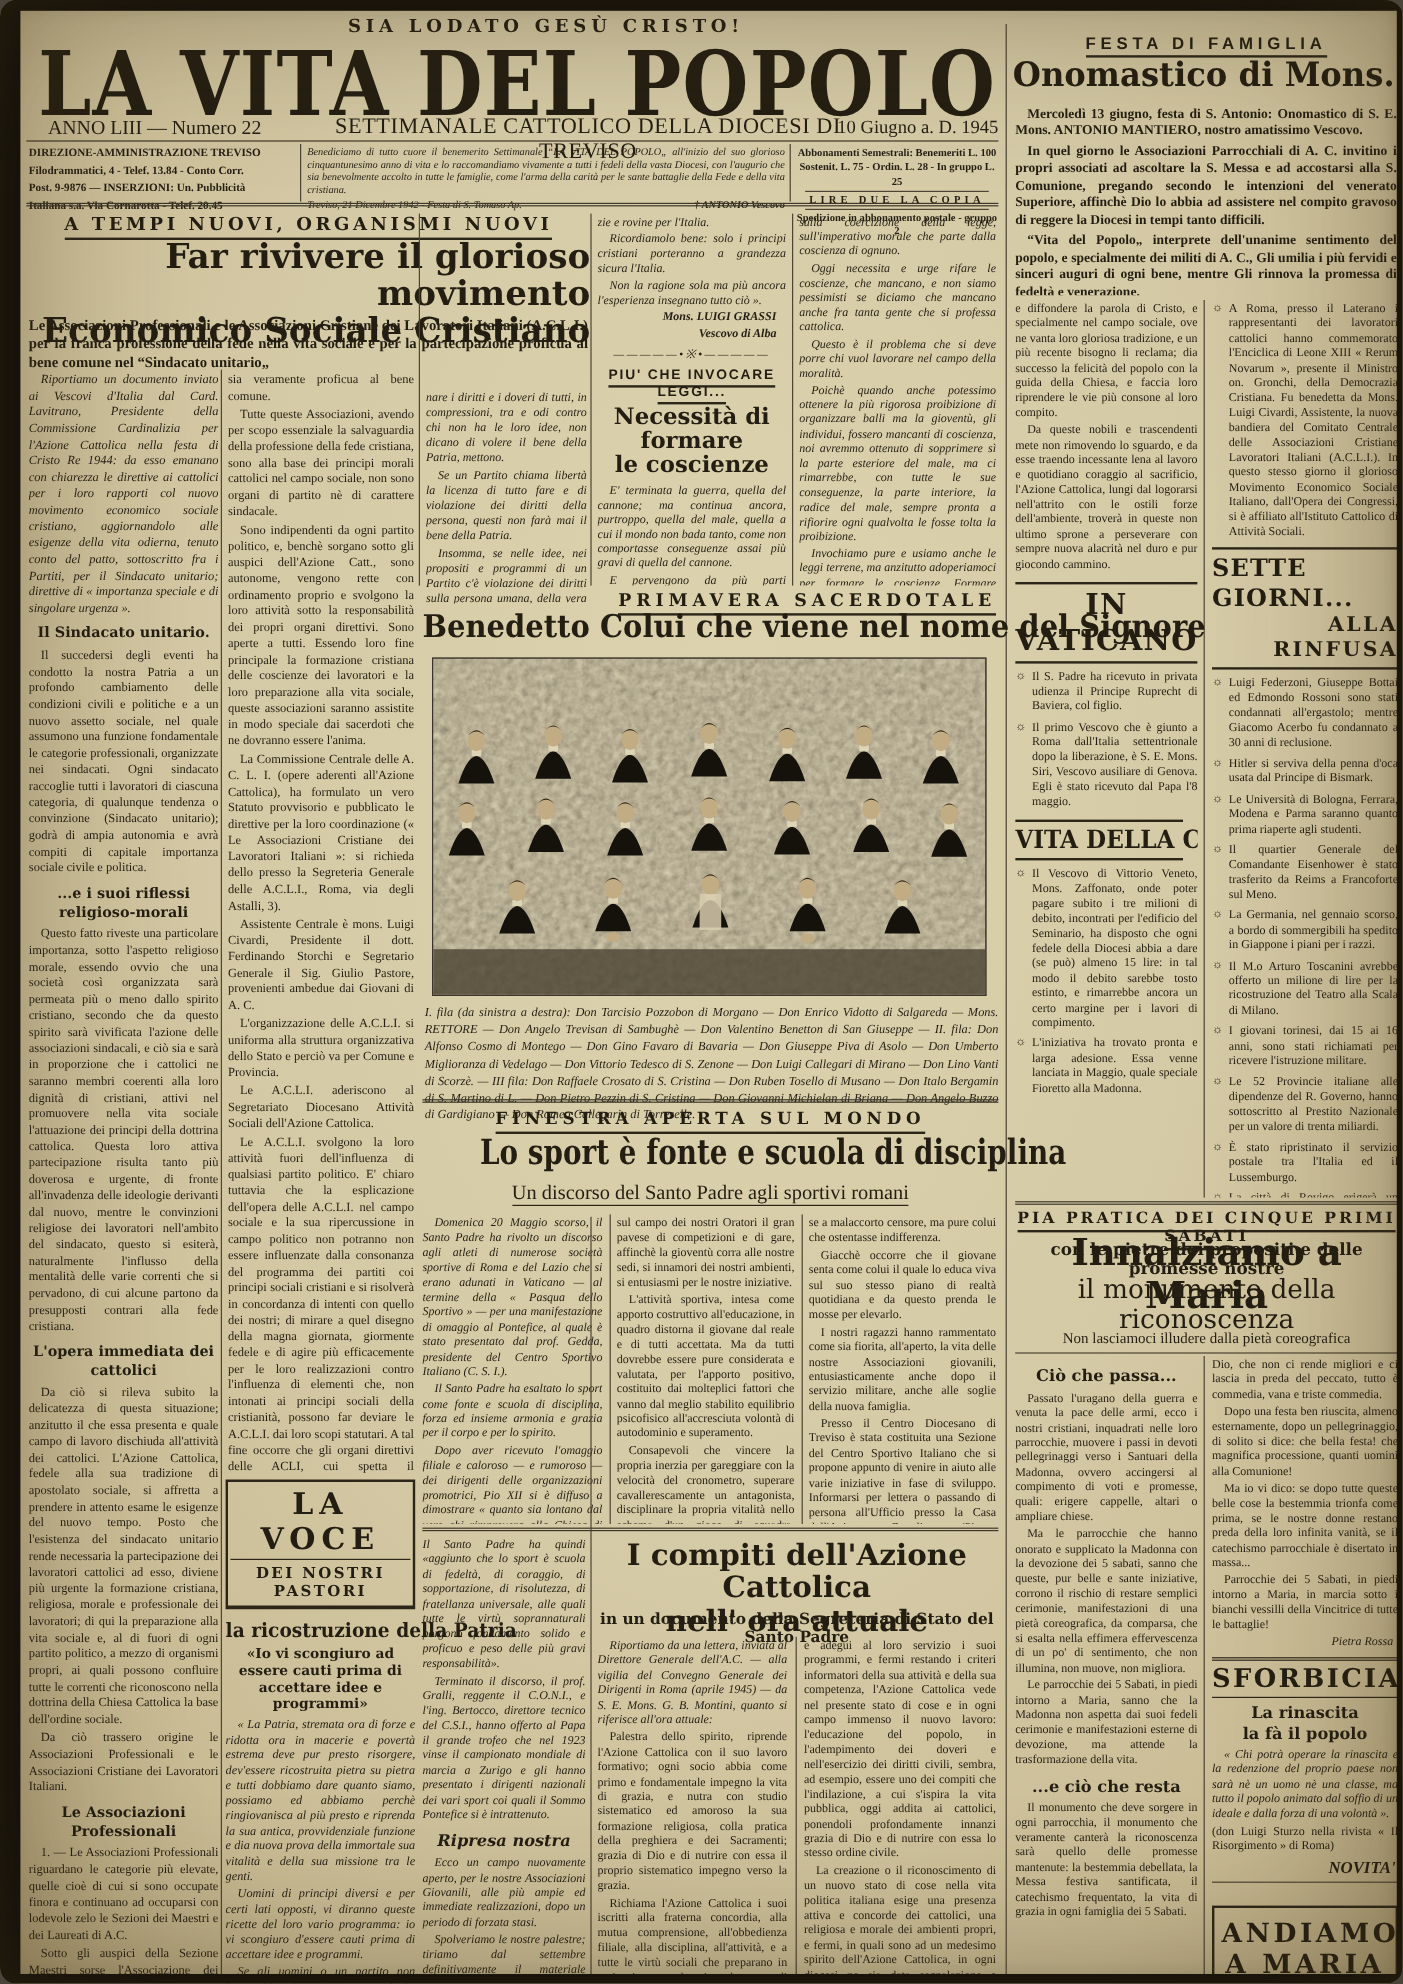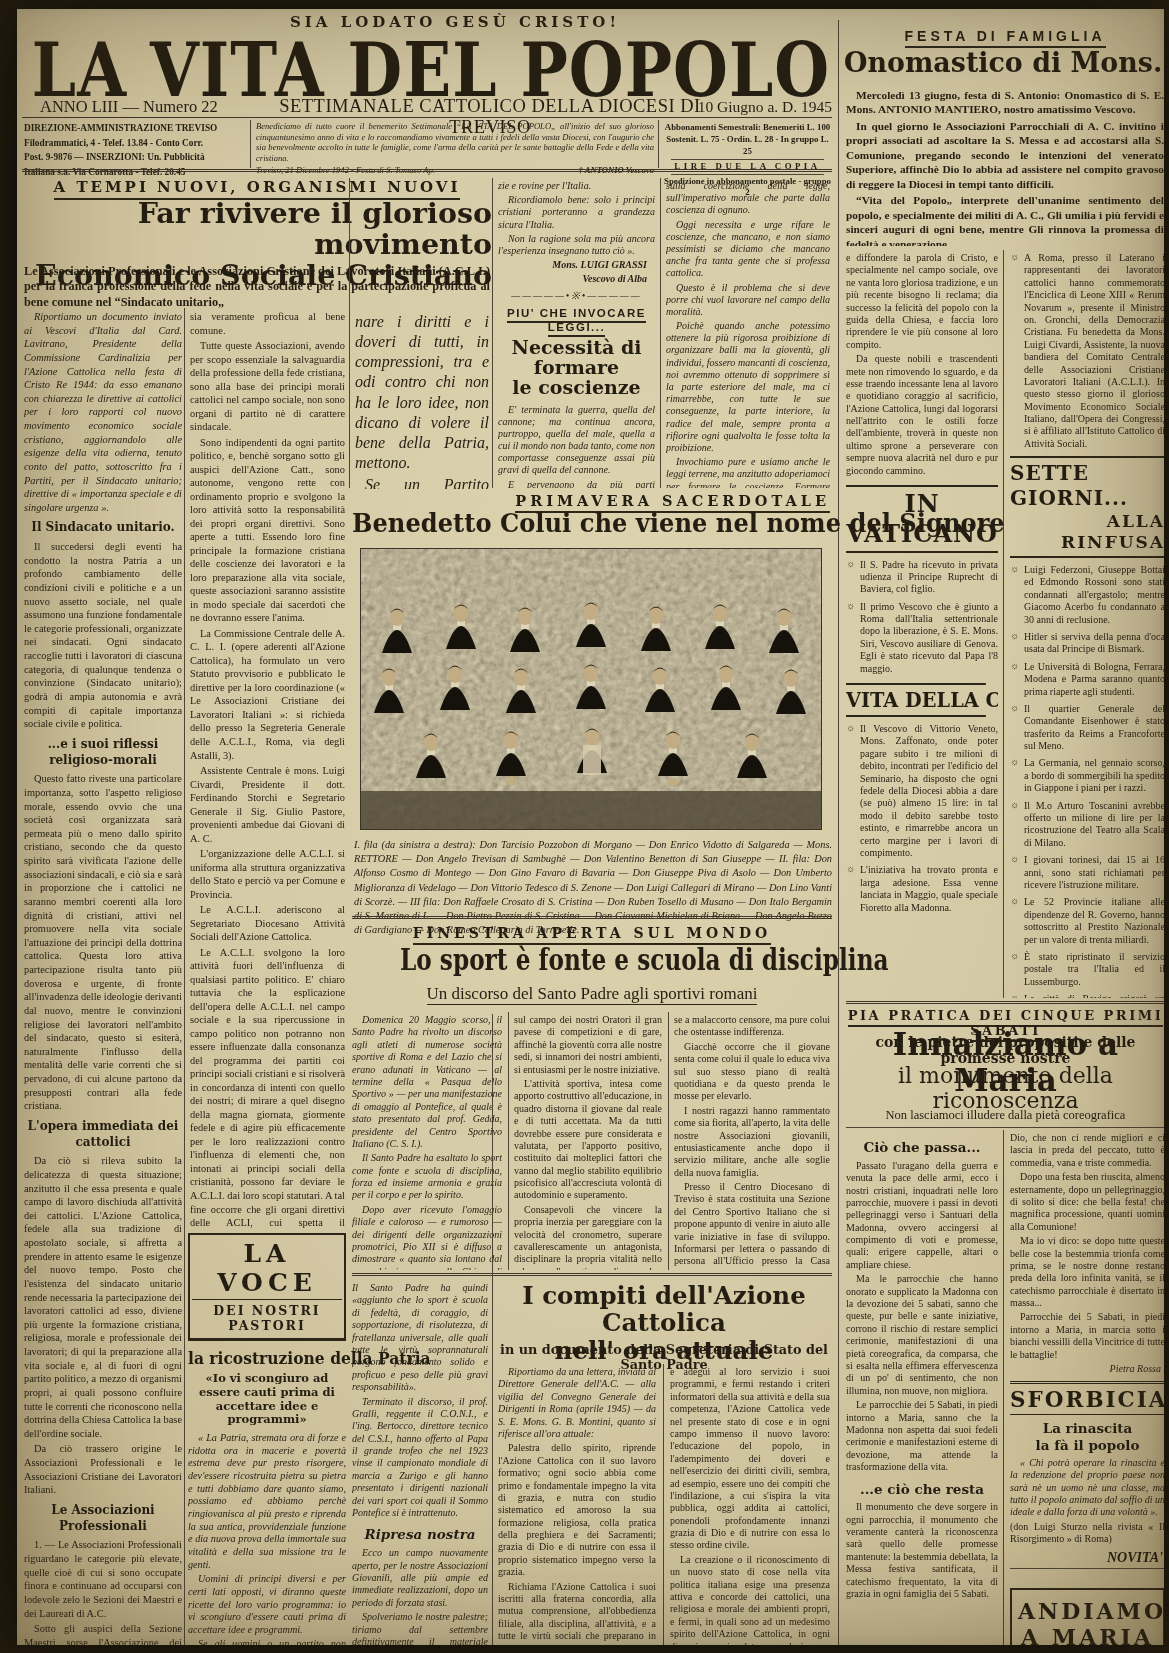--- a/index.html
+++ b/index.html
@@ -2,20 +2,21 @@
 <html><head>
 <meta charset="utf-8">
 <style>
   * { margin:0; padding:0; box-sizing:border-box; }
   html,body { background:#4a443a; }
   .page {
     position:relative; width:1169px; height:1653px; margin:0 auto;
     font-family:"Liberation Serif", serif; color:#241e12;
     background: radial-gradient(ellipse at 52% 38%, #ddd3af 0%, #d5caa6 48%, #c9bc95 78%, #ab9c74 100%);
     overflow:hidden;
+    border-radius:14px;
   }
   .abs { position:absolute; }
   .edge { position:absolute; background:#0f0e0b; z-index:40; }
   .vignette { position:absolute; inset:0; z-index:45; pointer-events:none;
     box-shadow: inset 0 0 140px rgba(62,46,18,.45), inset 0 0 18px rgba(40,30,10,.35); }
   .vrule { position:absolute; width:1px; background:#4c4434; }
   .hrule { position:absolute; height:1px; background:#3e372a; }
   .hrule.thick { height:3px; border-top:1px solid #3e372a; border-bottom:1px solid #3e372a; background:none; }
   .serifhead { font-family:"DejaVu Serif", serif; font-weight:700; }
   .kicker { font-family:"Liberation Sans", sans-serif; font-weight:700; letter-spacing:4px; text-align:center; }
@@ -154,21 +155,21 @@
       <p class="noind">sia veramente proficua al bene comune.</p>
       <p>Tutte queste Associazioni, avendo per scopo essenziale la salvaguardia della professione della fede cristiana, sono alla base dei principi morali cattolici nel campo sociale, non sono organi di partito nè di carattere sindacale.</p>
       <p>Sono indipendenti da ogni partito politico, e, benchè sorgano sotto gli auspici dell'Azione Catt., sono autonome, vengono rette con ordinamento proprio e svolgono la loro attività sotto la responsabilità dei propri organi direttivi. Sono aperte a tutti. Essendo loro fine principale la formazione cristiana delle coscienze dei lavoratori e la loro preparazione alla vita sociale, queste associazioni saranno assistite in modo speciale dai sacerdoti che ne dovranno essere l'anima.</p>
       <p>La Commissione Centrale delle A. C. L. I. (opere aderenti all'Azione Cattolica), ha formulato un vero Statuto provvisorio e pubblicato le direttive per la loro coordinazione (« Le Associazioni Cristiane dei Lavoratori Italiani »: si richieda dello presso la Segreteria Generale delle A.C.L.I., Roma, via degli Astalli, 3).</p>
       <p>Assistente Centrale è mons. Luigi Civardi, Presidente il dott. Ferdinando Storchi e Segretario Generale il Sig. Giulio Pastore, provenienti ambedue dai Giovani di A. C.</p>
       <p>L'organizzazione delle A.C.L.I. si uniforma alla struttura organizzativa dello Stato e perciò va per Comune e Provincia.</p>
       <p>Le A.C.L.I. aderiscono al Segretariato Diocesano Attività Sociali dell'Azione Cattolica.</p>
       <p>Le A.C.L.I. svolgono la loro attività fuori dell'influenza di qualsiasi partito politico. E' chiaro tuttavia che la esplicazione dell'opera delle A.C.L.I. nel campo sociale e la sua ripercussione in campo politico non potranno non essere influenzate dalla consonanza del programma dei partiti coi principi sociali cristiani e si risolverà in concordanza di intenti con quello dei nostri; di mirare a quel disegno della magna giornata, giormente fedele e di agire più efficacemente per le loro realizzazioni contro l'influenza di elementi che, non intonati ai principi sociali della cristianità, possono far deviare le A.C.L.I. dai loro scopi statutari. A tal fine occorre che gli organi direttivi delle ACLI, cui spetta il reclutamento, su più largo possibile e l'accettazione dei soci, concordino la tessera; ogni tanto a coloro che danno affidamento di accettare e applicare la dottrina e la deliberazione secondo l'insegnamento della Chiesa.</p>
     </div>
   <div class="vrule" style="left:349px;top:178px;height:310px"></div>
-  <div class="abs bodytext just" style="left:355px;top:312px;width:134px;height:177px;overflow:hidden;font-size:16px;line-height:1.26;font-style:italic">
+  <div class="abs bodytext just" style="left:355px;top:326px;width:134px;height:177px;overflow:hidden;font-size:10px;line-height:1.26;font-style:italic">
       <p class="noind">nare i diritti e i doveri di tutti, in compressioni, tra e odi contro chi non ha le loro idee, non dicano di volere il bene della Patria, mettono.</p>
       <p>Se un Partito chiama libertà la licenza di tutto fare e di violazione dei diritti della persona, questi non farà mai il bene della Patria.</p>
       <p>Insomma, se nelle idee, nei propositi e programmi di un Partito c'è violazione dei diritti sulla persona umana, della vera e sana libertà, della coscienza religiosa, delle tradizioni cristiane della Patria e, diciamolo alto e chiaro, ricadremo in un'altra dittatura, con altro nome e altro colore ma colle stesse e certe disgra,</p>
     </div>
 
   <div class="vrule" style="left:492px;top:178px;height:310px"></div>
   <div class="vrule" style="left:660px;top:178px;height:310px"></div>
   <div class="abs bodytext just" style="left:498px;top:180px;width:157px;height:308px;overflow:hidden;font-size:10px;line-height:1.22;font-style:italic">
     <div>
         <p class="noind">zie e rovine per l'Italia.</p>

